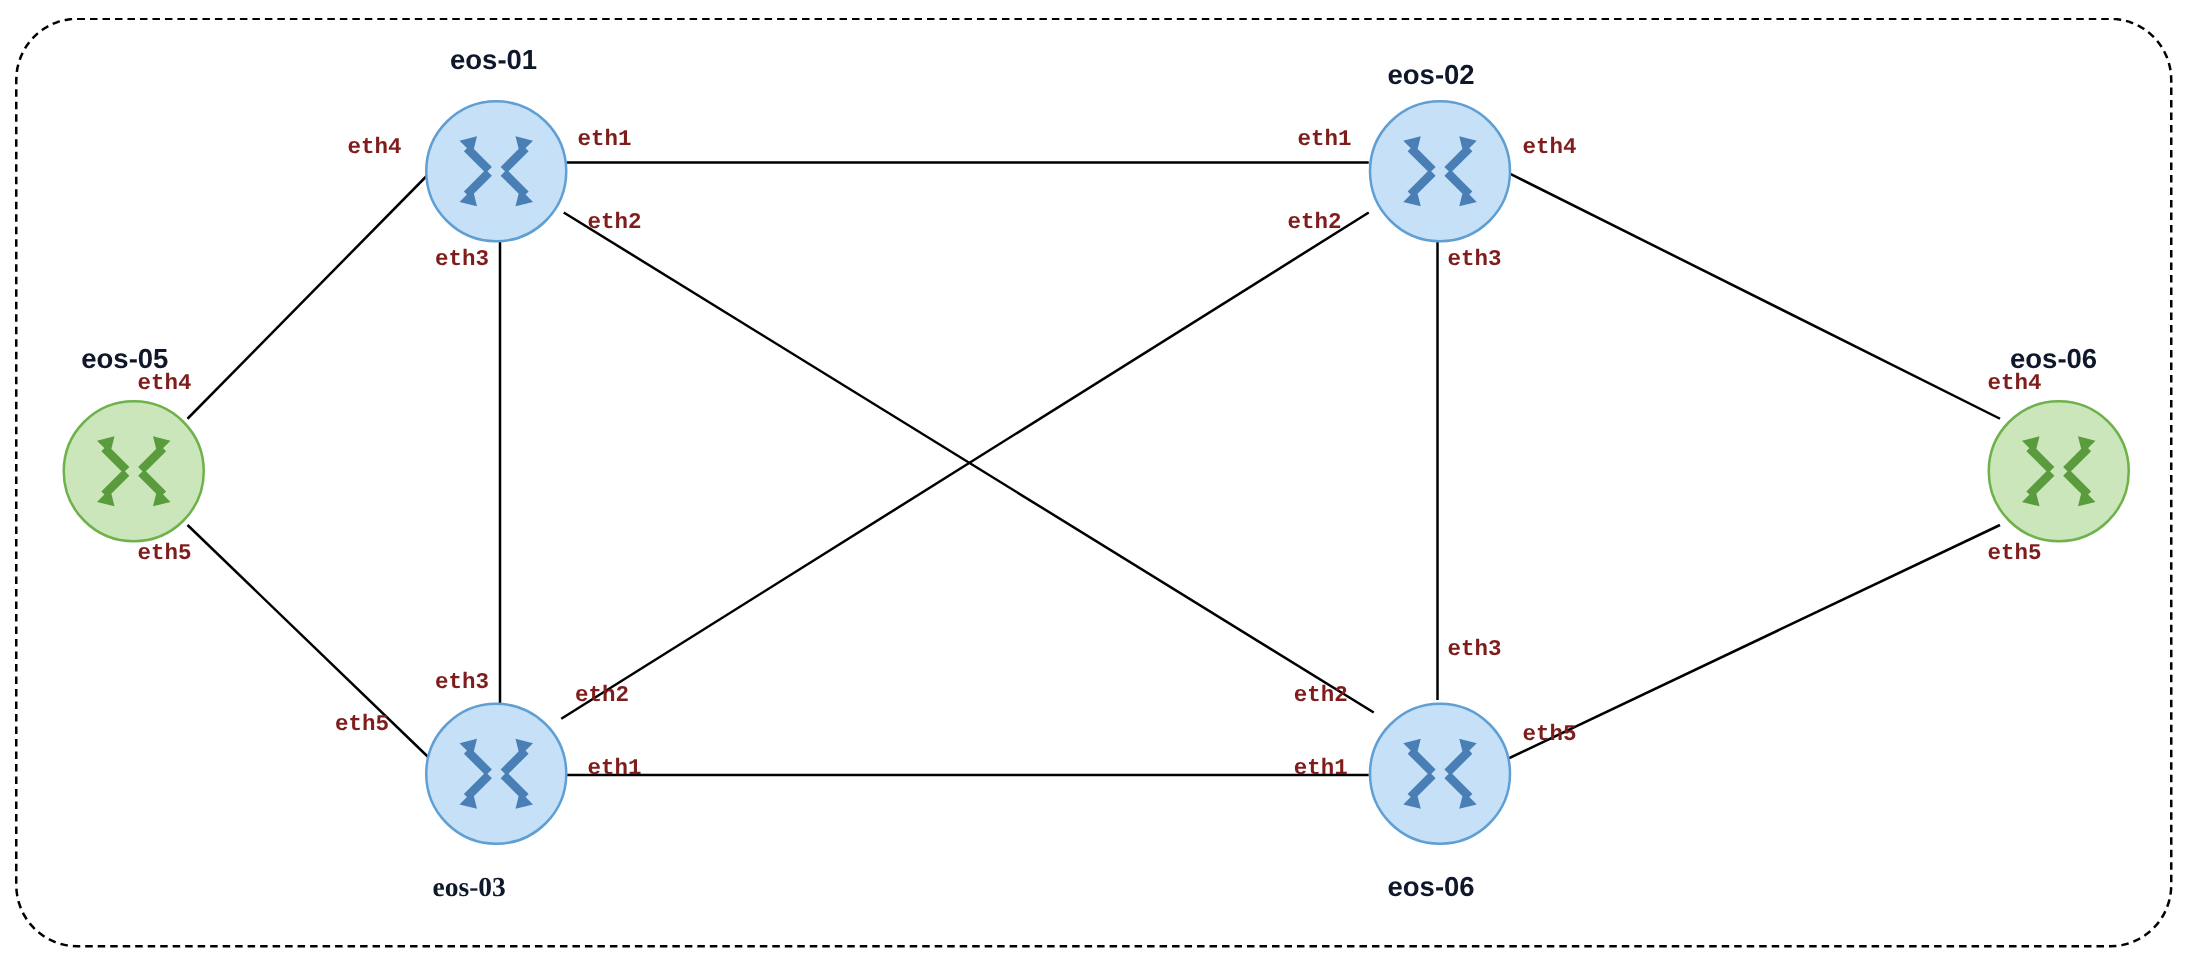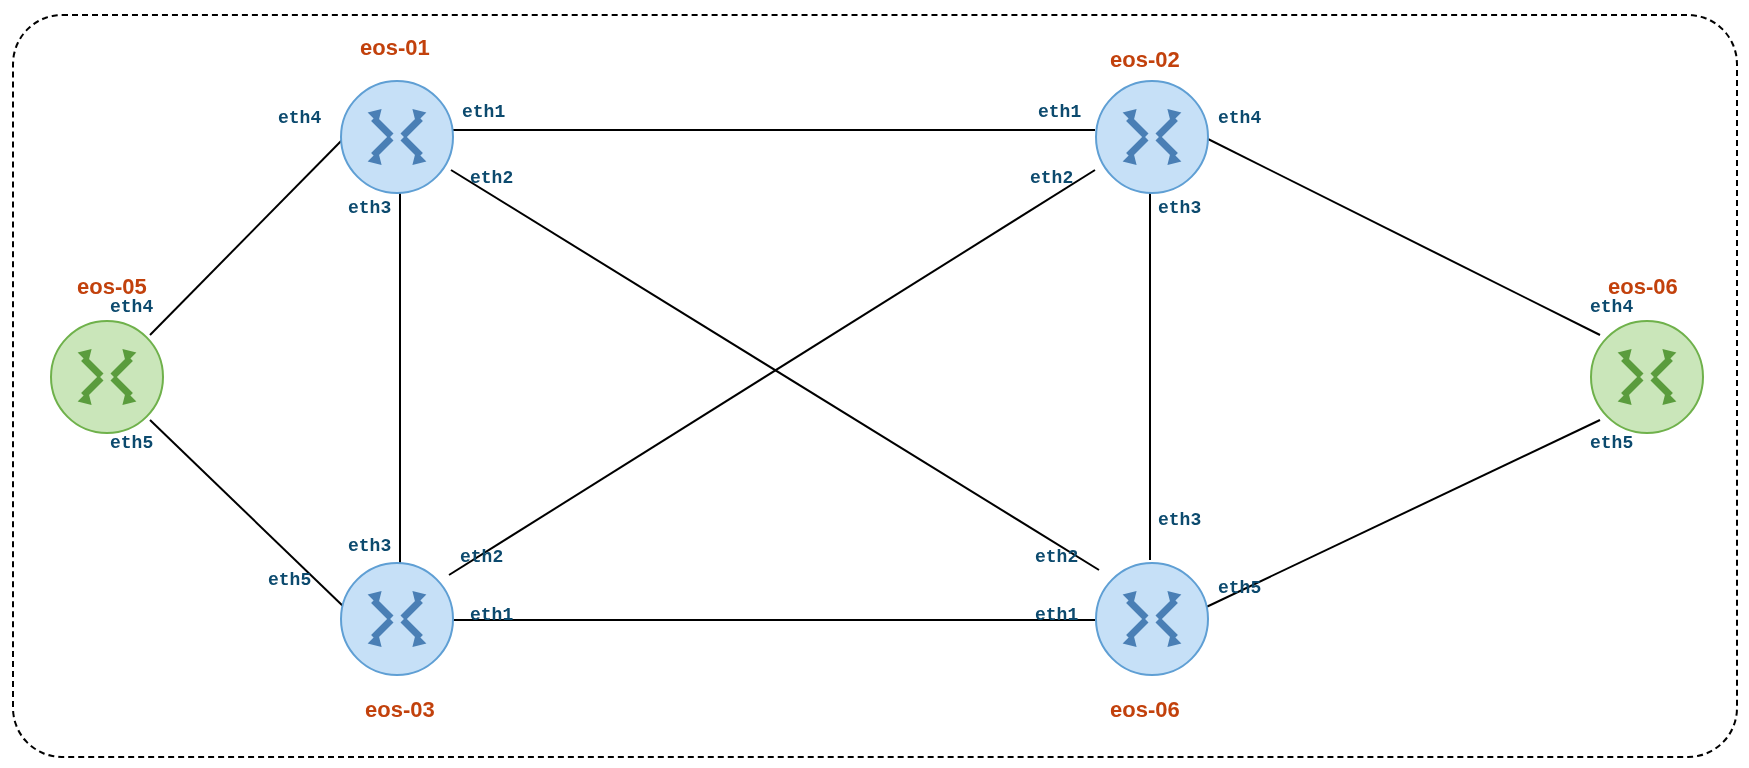--- a/index.html
+++ b/index.html
@@ -25,28 +25,28 @@
     display: flex;
     align-items: center;
     justify-content: center;
   }
   .node.blue { background: #c6e0f7; border-color: #5f9fd4; }
   .node.green { background: #cae6ba; border-color: #6fb14b; }
   .node-label {
     position: absolute;
     font-weight: bold;
     font-size: 22px;
-    color: #c2410c;
+    color: #0f172a;
   }
   .port-label {
     position: absolute;
     font-family: "Courier New", monospace;
     font-size: 18px;
     font-weight: bold;
-    color: #0c4a6e;
+    color: #7f1d1d;
   }
   svg.lines {
     position: absolute;
     left: 0; top: 0;
     width: 1749px;
     height: 768px;
     pointer-events: none;
   }
   svg.lines line {
     stroke: #000;
@@ -84,21 +84,21 @@
 <div class="node green" style="left:50px; top:320px;">
   <svg width="70" height="70" viewBox="0 0 100 100">
     <g fill="#5a9c3d">
       <path d="M20 20 L45 45 L38 52 L13 27 L20 20 Z M8 15 L28 10 L23 30 Z" transform="rotate(0 50 50)"></path>
       <path d="M80 20 L55 45 L62 52 L87 27 L80 20 Z M92 15 L72 10 L77 30 Z"></path>
       <path d="M20 80 L45 55 L38 48 L13 73 L20 80 Z M8 85 L28 90 L23 70 Z"></path>
       <path d="M80 80 L55 55 L62 48 L87 73 L80 80 Z M92 85 L72 90 L77 70 Z"></path>
     </g>
   </svg>
 </div>
-<div class="node-label" style="left:65px; top:274px;margin-left:12px;">eos-05</div>
+<div class="node-label" style="left:65px; top:274px;">eos-05</div>
 
 <div class="node blue" style="left:340px; top:80px;">
   <svg width="70" height="70" viewBox="0 0 100 100">
     <g fill="#4a7fb5">
       <path d="M20 20 L45 45 L38 52 L13 27 L20 20 Z M8 15 L28 10 L23 30 Z"></path>
       <path d="M80 20 L55 45 L62 52 L87 27 L80 20 Z M92 15 L72 10 L77 30 Z"></path>
       <path d="M20 80 L45 55 L38 48 L13 73 L20 80 Z M8 85 L28 90 L23 70 Z"></path>
       <path d="M80 80 L55 55 L62 48 L87 73 L80 80 Z M92 85 L72 90 L77 70 Z"></path>
     </g>
   </svg>
@@ -132,21 +132,21 @@
 <div class="node blue" style="left:340px; top:562px;">
   <svg width="70" height="70" viewBox="0 0 100 100">
     <g fill="#4a7fb5">
       <path d="M20 20 L45 45 L38 52 L13 27 L20 20 Z M8 15 L28 10 L23 30 Z"></path>
       <path d="M80 20 L55 45 L62 52 L87 27 L80 20 Z M92 15 L72 10 L77 30 Z"></path>
       <path d="M20 80 L45 55 L38 48 L13 73 L20 80 Z M8 85 L28 90 L23 70 Z"></path>
       <path d="M80 80 L55 55 L62 48 L87 73 L80 80 Z M92 85 L72 90 L77 70 Z"></path>
     </g>
   </svg>
 </div>
-<div class="node-label" style="left:365px; top:697px;">eos-03</div>
+<div class="node-label" style="left:346px; top:697px;font-family:Liberation Serif, serif;">eos-03</div>
 
 <div class="node blue" style="left:1095px; top:562px;">
   <svg width="70" height="70" viewBox="0 0 100 100">
     <g fill="#4a7fb5">
       <path d="M20 20 L45 45 L38 52 L13 27 L20 20 Z M8 15 L28 10 L23 30 Z"></path>
       <path d="M80 20 L55 45 L62 52 L87 27 L80 20 Z M92 15 L72 10 L77 30 Z"></path>
       <path d="M20 80 L45 55 L38 48 L13 73 L20 80 Z M8 85 L28 90 L23 70 Z"></path>
       <path d="M80 80 L55 55 L62 48 L87 73 L80 80 Z M92 85 L72 90 L77 70 Z"></path>
     </g>
   </svg>

